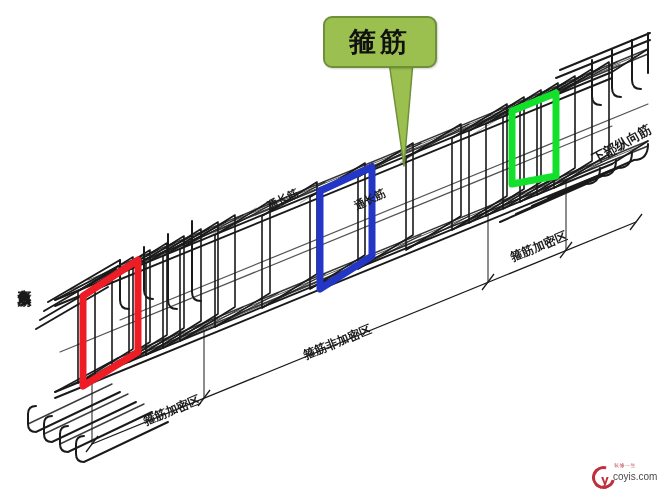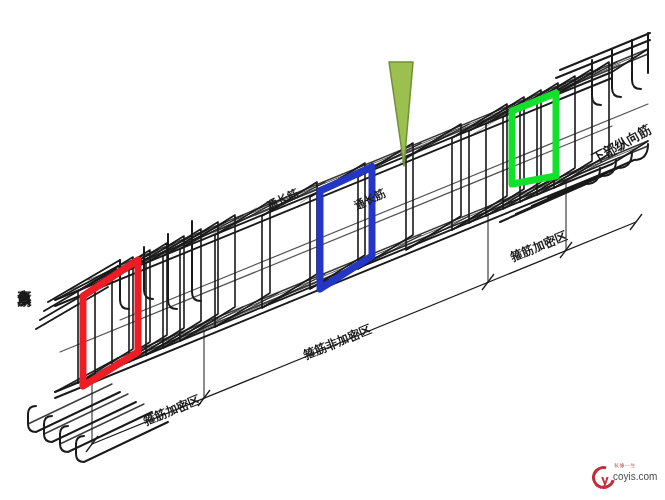--- a/index.html
+++ b/index.html
@@ -210,20 +210,23 @@
 
     <path d="M83,296 L138,260 L138,352 L83,386 Z" fill="none" stroke="#ee1c25" stroke-width="7" stroke-linejoin="round"></path>
 
     <path d="M320,191 L372,167 L372,256 L320,289 Z" fill="none" stroke="#2436c6" stroke-width="7" stroke-linejoin="round"></path>
 
     <path d="M512,111 L556,93 L556,176 L512,184 Z" fill="none" stroke="#12e02a" stroke-width="7" stroke-linejoin="round"></path>
 
     <path d="M389,62 L413,62 L404,166 Z" fill="#9cc04f" stroke="#6f8f39" stroke-width="1.5" stroke-linejoin="round"></path>
   </svg>
 
+  <div id="callout-box">
+    <div class="callout-text">箍筋</div>
+  </div>
 
   <div class="vlabel" style="left:16px;top:278px;font-size:14px;">直角形负筋</div>
 
   <div class="dlabel" style="left:589px;top:152px;font-size:13px;transform:rotate(-29deg);">下部纵向筋</div>
 
   <div class="dlabel" style="left:265px;top:200px;font-size:11px;transform:rotate(-26deg);">通长筋</div>
 
   <div class="dlabel" style="left:352px;top:200px;font-size:11px;transform:rotate(-26deg);">通长筋</div>
 
   <div class="dlabel" style="left:141px;top:414px;font-size:12px;transform:rotate(-22deg);">箍筋加密区</div>

